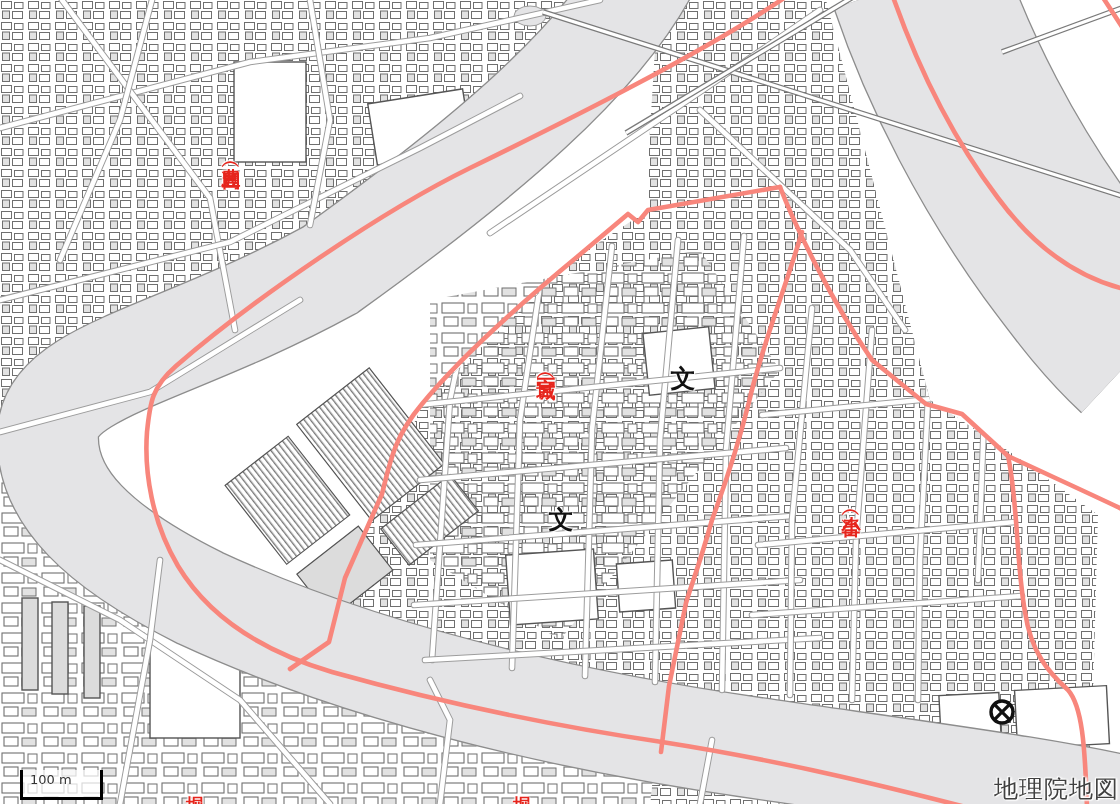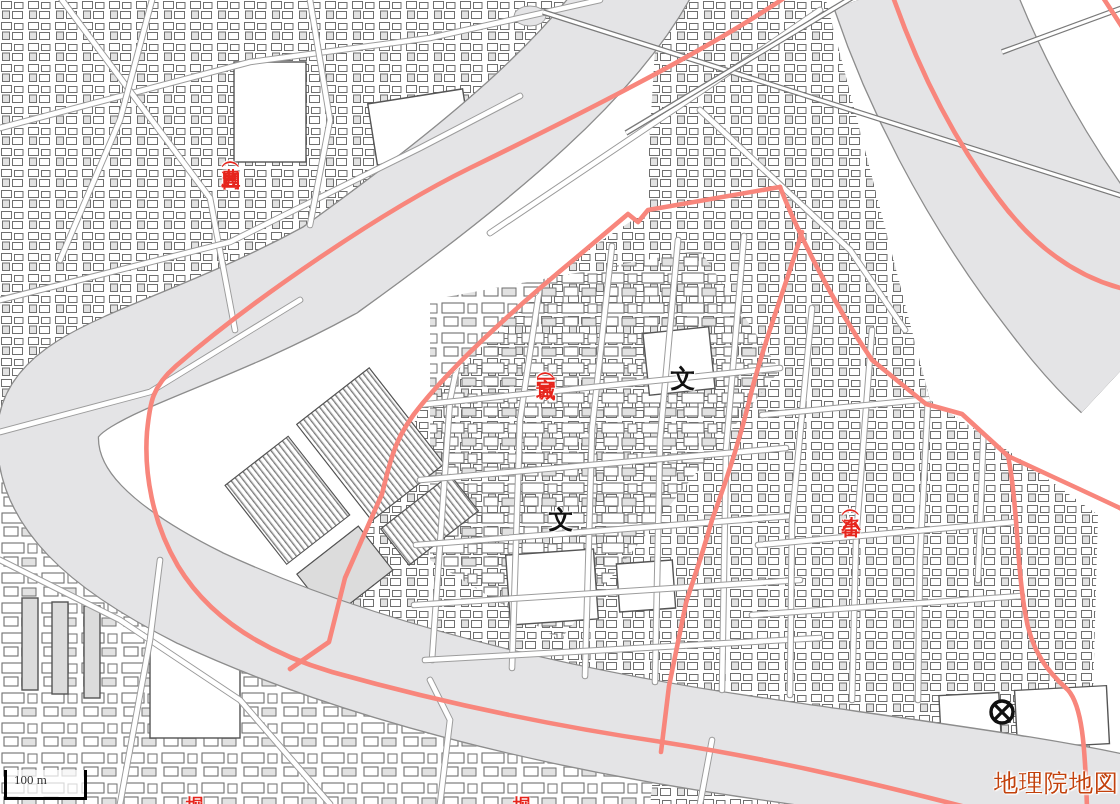--- a/index.html
+++ b/index.html
@@ -10,22 +10,22 @@
           color:#e6251d;font-weight:600;letter-spacing:2px;line-height:1;
           text-shadow:0 0 2px #fff,0 0 2px #fff,1px 1px 1px #fff,-1px -1px 1px #fff;
           white-space:nowrap;user-select:none;}
   .school{position:absolute;color:#111;font-weight:bold;
           text-shadow:0 0 2px #fff,0 0 3px #fff,1px 1px 1px #fff,-1px -1px 1px #fff;
           user-select:none;}
   .police{position:absolute;}
   #scalebar{position:absolute;background:rgba(255,255,255,.72);
             border-left:3px solid #000;border-right:3px solid #000;border-bottom:3px solid #000;
             color:#333;font-size:13px;padding:1px 0 2px 7px;line-height:17px;}
-  #attrib{position:absolute;right:0;bottom:0;color:#c2410c;font-size:24px;font-weight:500;
-          letter-spacing:1px;line-height:1.1;padding:0 1px 8px 0;
+  #attrib{position:absolute;right:0;bottom:0;color:#404040;font-size:24px;font-weight:500;
+          letter-spacing:1px;line-height:1.1;padding:0 1px 2px 0;
           text-shadow:0 0 2px #fff,0 0 3px #fff,1px 1px 1px #fff,-1px -1px 1px #fff,2px 0 2px #fff;}
 </style>
 </head>
 <body>
 
 <div id="stage">
   <svg id="mapsvg" width="1120" height="804" viewBox="0 0 1120 804">
     <defs>
       <pattern id="blocks" width="27" height="21" patternUnits="userSpaceOnUse">
         <rect x="1.5" y="1.5" width="10" height="7" fill="#fff" stroke="#6f6f6f" stroke-width="1"></rect>
@@ -235,18 +235,18 @@
   <div id="symbols">
       <div class="school" style="left: 670.5px; top: 361.5px; font-size: 25px;">文</div>
       <div class="school" style="left: 548.5px; top: 502.5px; font-size: 25px;">文</div>
       <div class="police" style="left: 989px; top: 699px;"><svg width="26" height="26">
           <circle cx="13" cy="13" r="11" fill="#fff" stroke="#111111" stroke-width="3.4"></circle>
           <line x1="6.18" y1="6.18" x2="19.82" y2="19.82" stroke="#111111" stroke-width="3.2" stroke-linecap="round"></line>
           <line x1="19.82" y1="6.18" x2="6.18" y2="19.82" stroke="#111111" stroke-width="3.2" stroke-linecap="round"></line>
         </svg></div>
     </div>
 
-  <div id="scalebar" style="left: 4px; top: 770px; width: 70px; height: 24px; font-family: Liberation Serif, serif;">
+  <div id="scalebar" style="left: 20px; top: 770px; width: 70px; height: 24px;">
     <span>100 m</span>
   </div>
 
   <div id="attrib">地理院地図</div>
 </div>
 
 </body></html>

